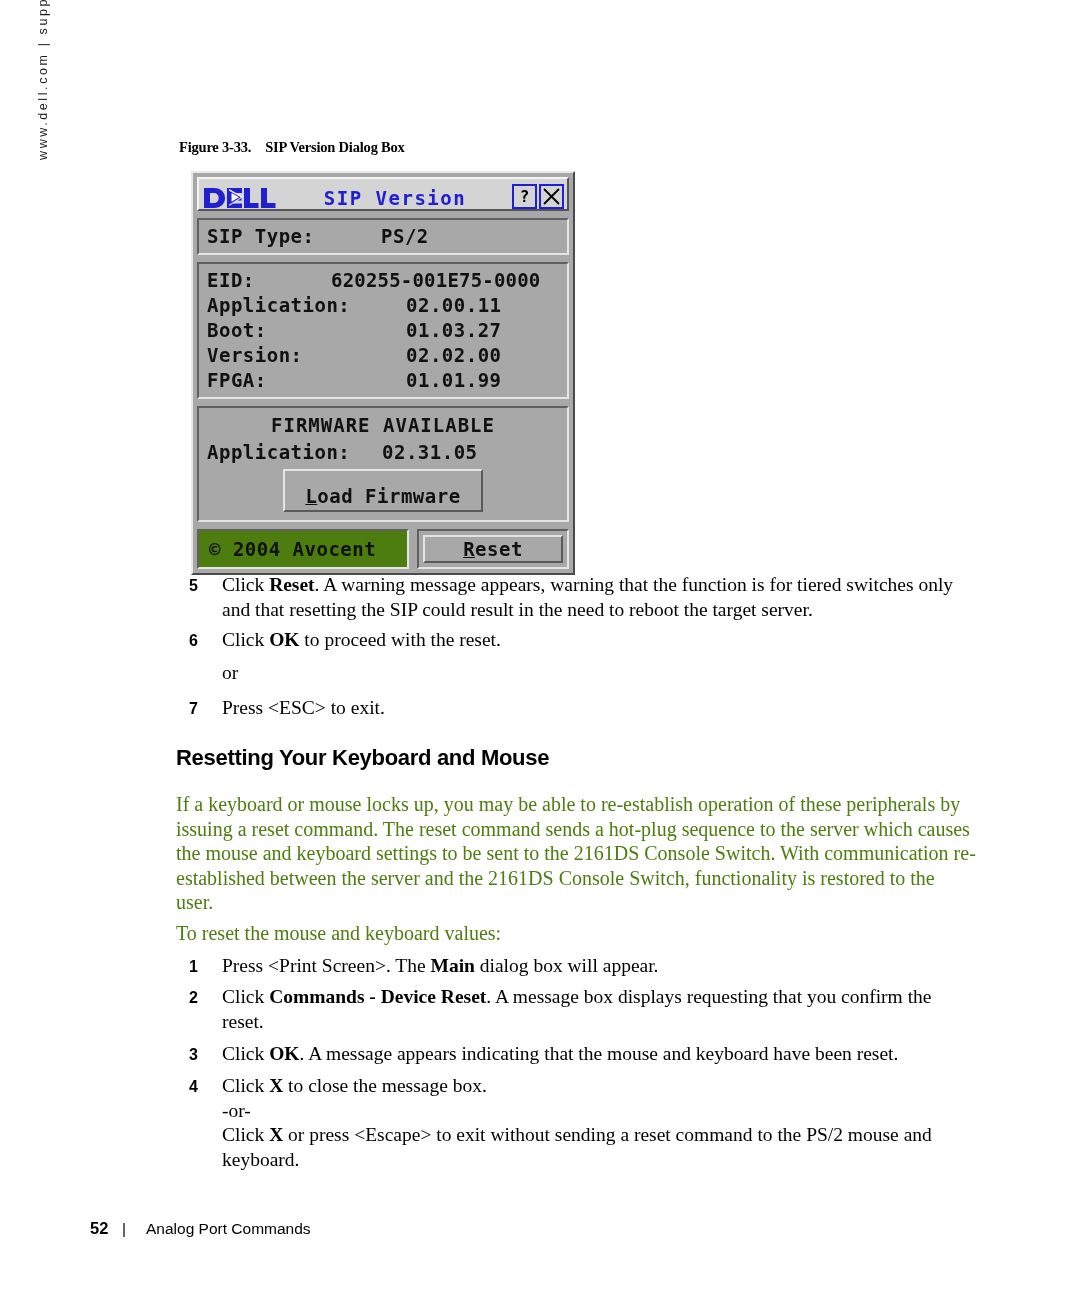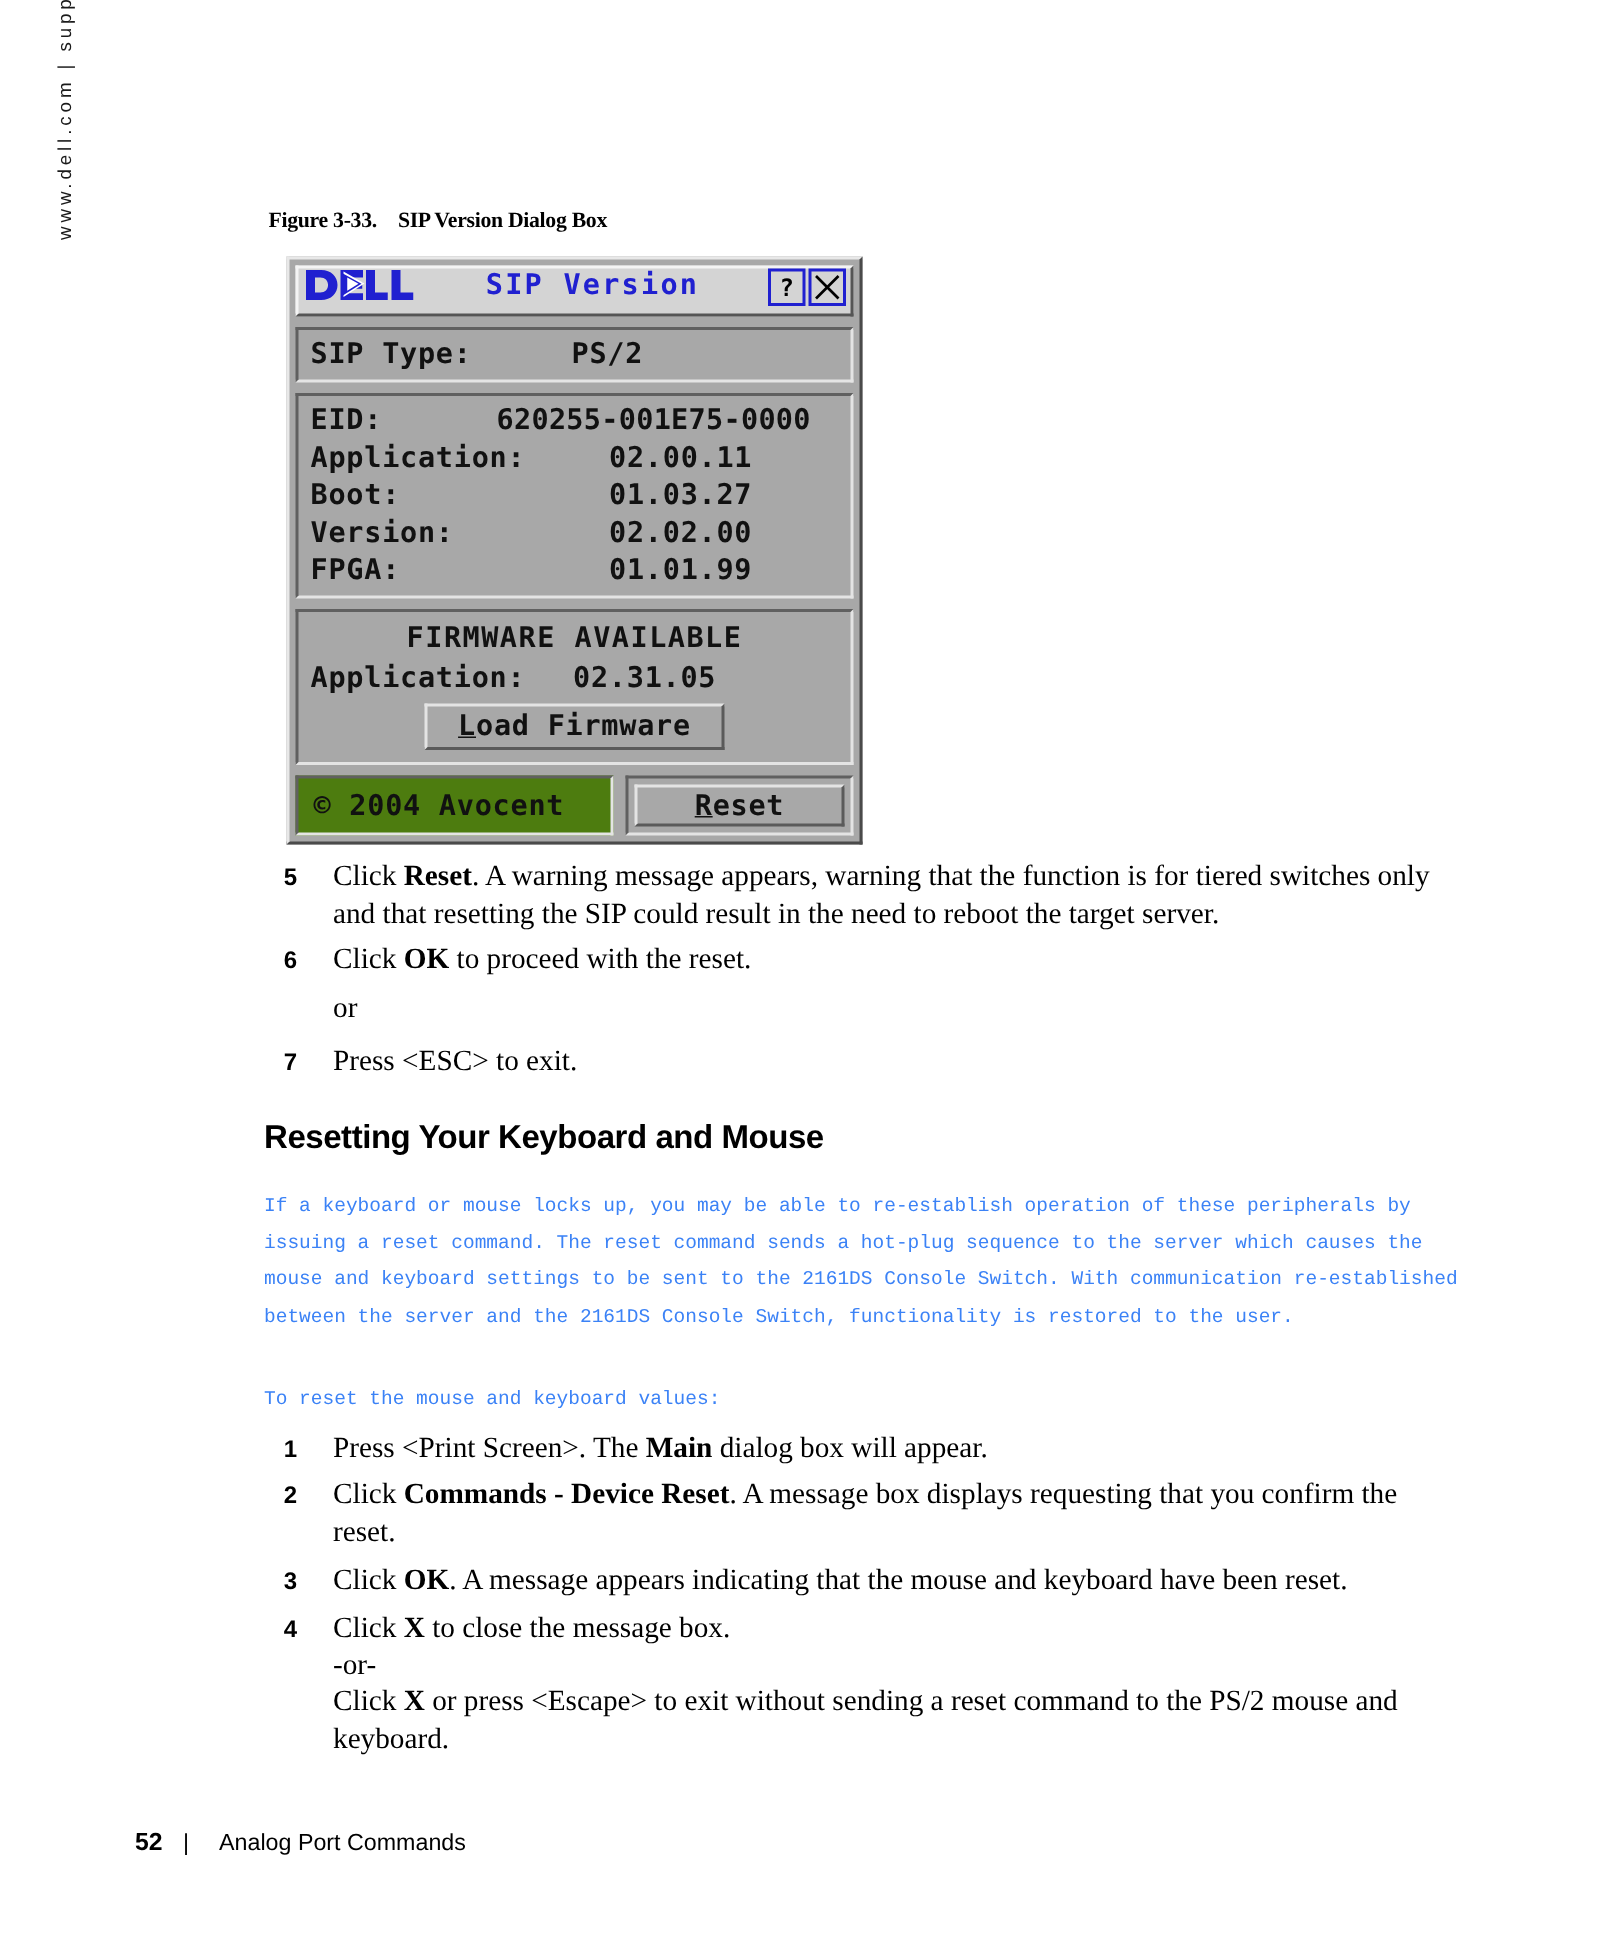--- a/index.html
+++ b/index.html
@@ -64,21 +64,21 @@
 
   .titlebar {
     height: 34px;
     background: #d4d4d4;
     border-top: 2px solid #f4f4f4;
     border-left: 2px solid #f4f4f4;
     border-right: 2px solid #555555;
     border-bottom: 2px solid #555555;
     box-sizing: border-box;
     display: flex;
-    align-items: flex-start;
+    align-items: flex-end;
     padding: 0 3px;
     position: relative;
   }
 
   .dell-logo {
     width: 92px;
     height: 22px;
     position: relative;
     flex: 0 0 auto;
     margin-left: 2px;
@@ -176,21 +176,21 @@
     border-top: 2px solid #e4e4e4;
     border-left: 2px solid #e4e4e4;
     border-right: 2px solid #5a5a5a;
     border-bottom: 2px solid #5a5a5a;
     box-sizing: border-box;
     font-family: "DejaVu Sans Mono", monospace;
     font-size: 19px;
     font-weight: bold;
     color: #111111;
     text-align: center;
-    padding: 2px 0 3px 0;
+    padding: 14px 0 3px 0;
     letter-spacing: 0.5px;
   }
   .btn-load {
     width: 200px;
     margin: 4px auto 4px auto;
   }
   .accel { text-decoration: underline; }
 
   .bottom-panel {
     display: flex;
@@ -233,24 +233,24 @@
     height: 100%;
     display: flex;
     align-items: center;
     justify-content: center;
     padding: 0;
   }
 
   
   .para {
     position: absolute;
-    font-family: Liberation Mono, monospace;
-    font-size: 13px;
+    font-family: Liberation Serif, serif;
+    font-size: 20px;
     line-height: 24.5px;
-    color: #3b82f6;
+    color: #4d7c0f;
   }
   .step {
     position: absolute;
     font-family: "Liberation Serif", serif;
     font-size: 19.5px;
     line-height: 24.5px;
     color: #000;
   }
   .step .num {
     position: absolute;

